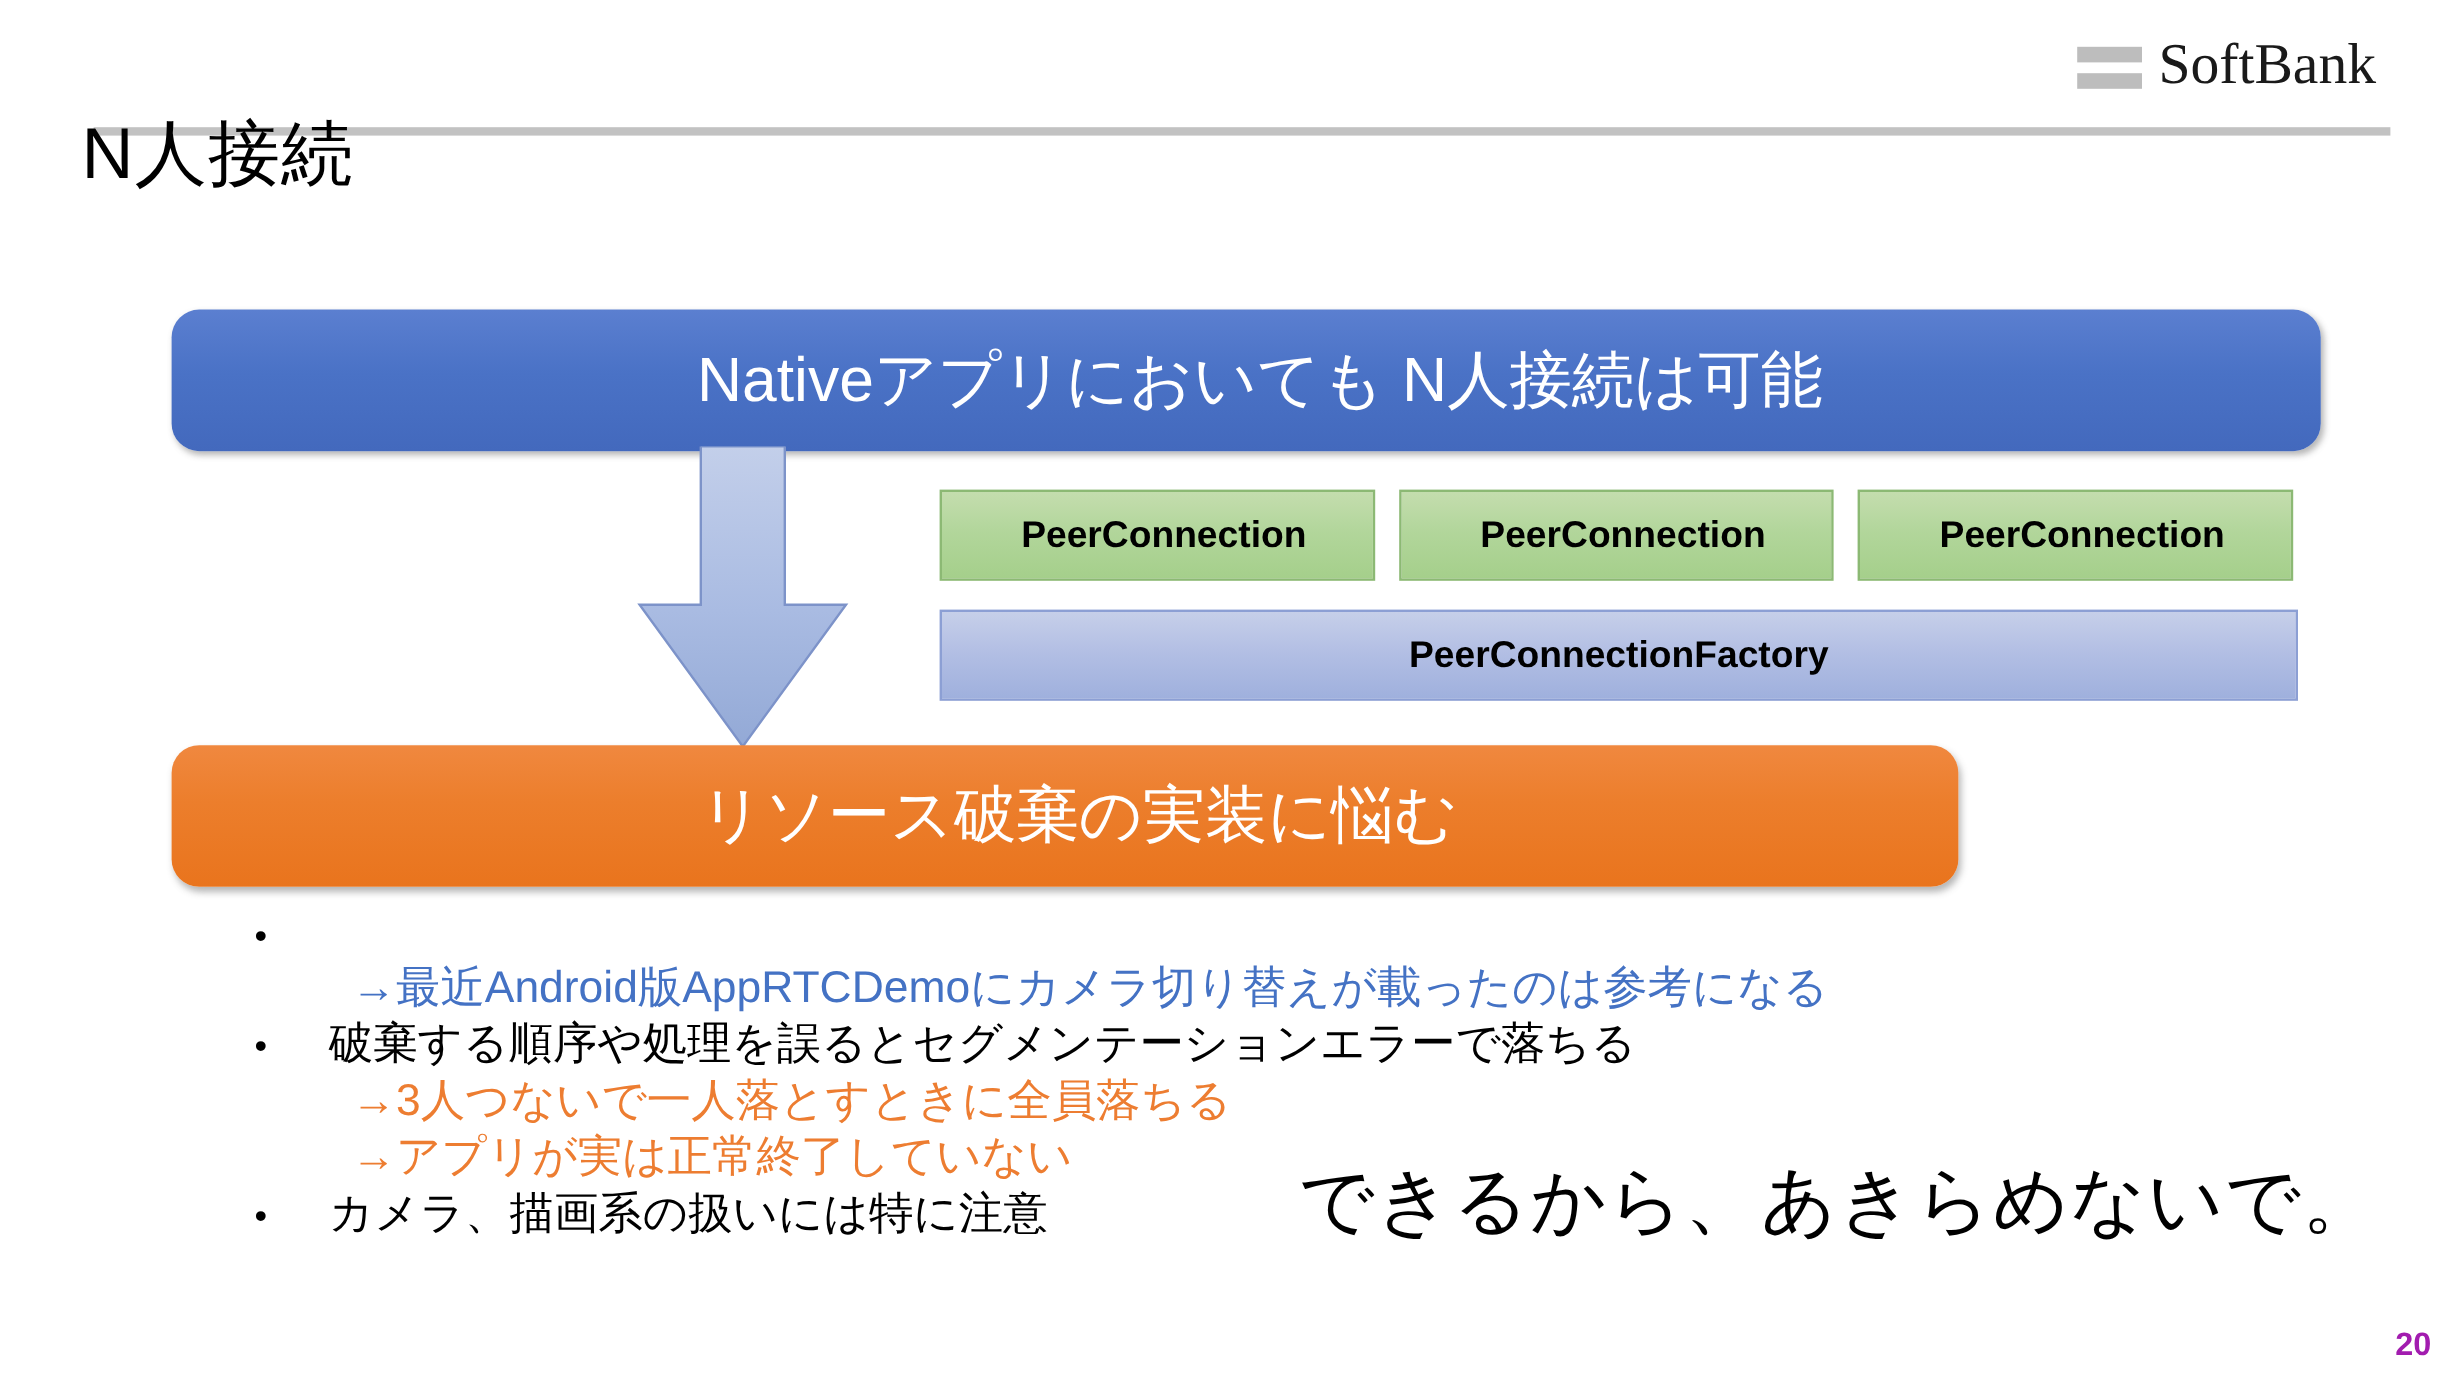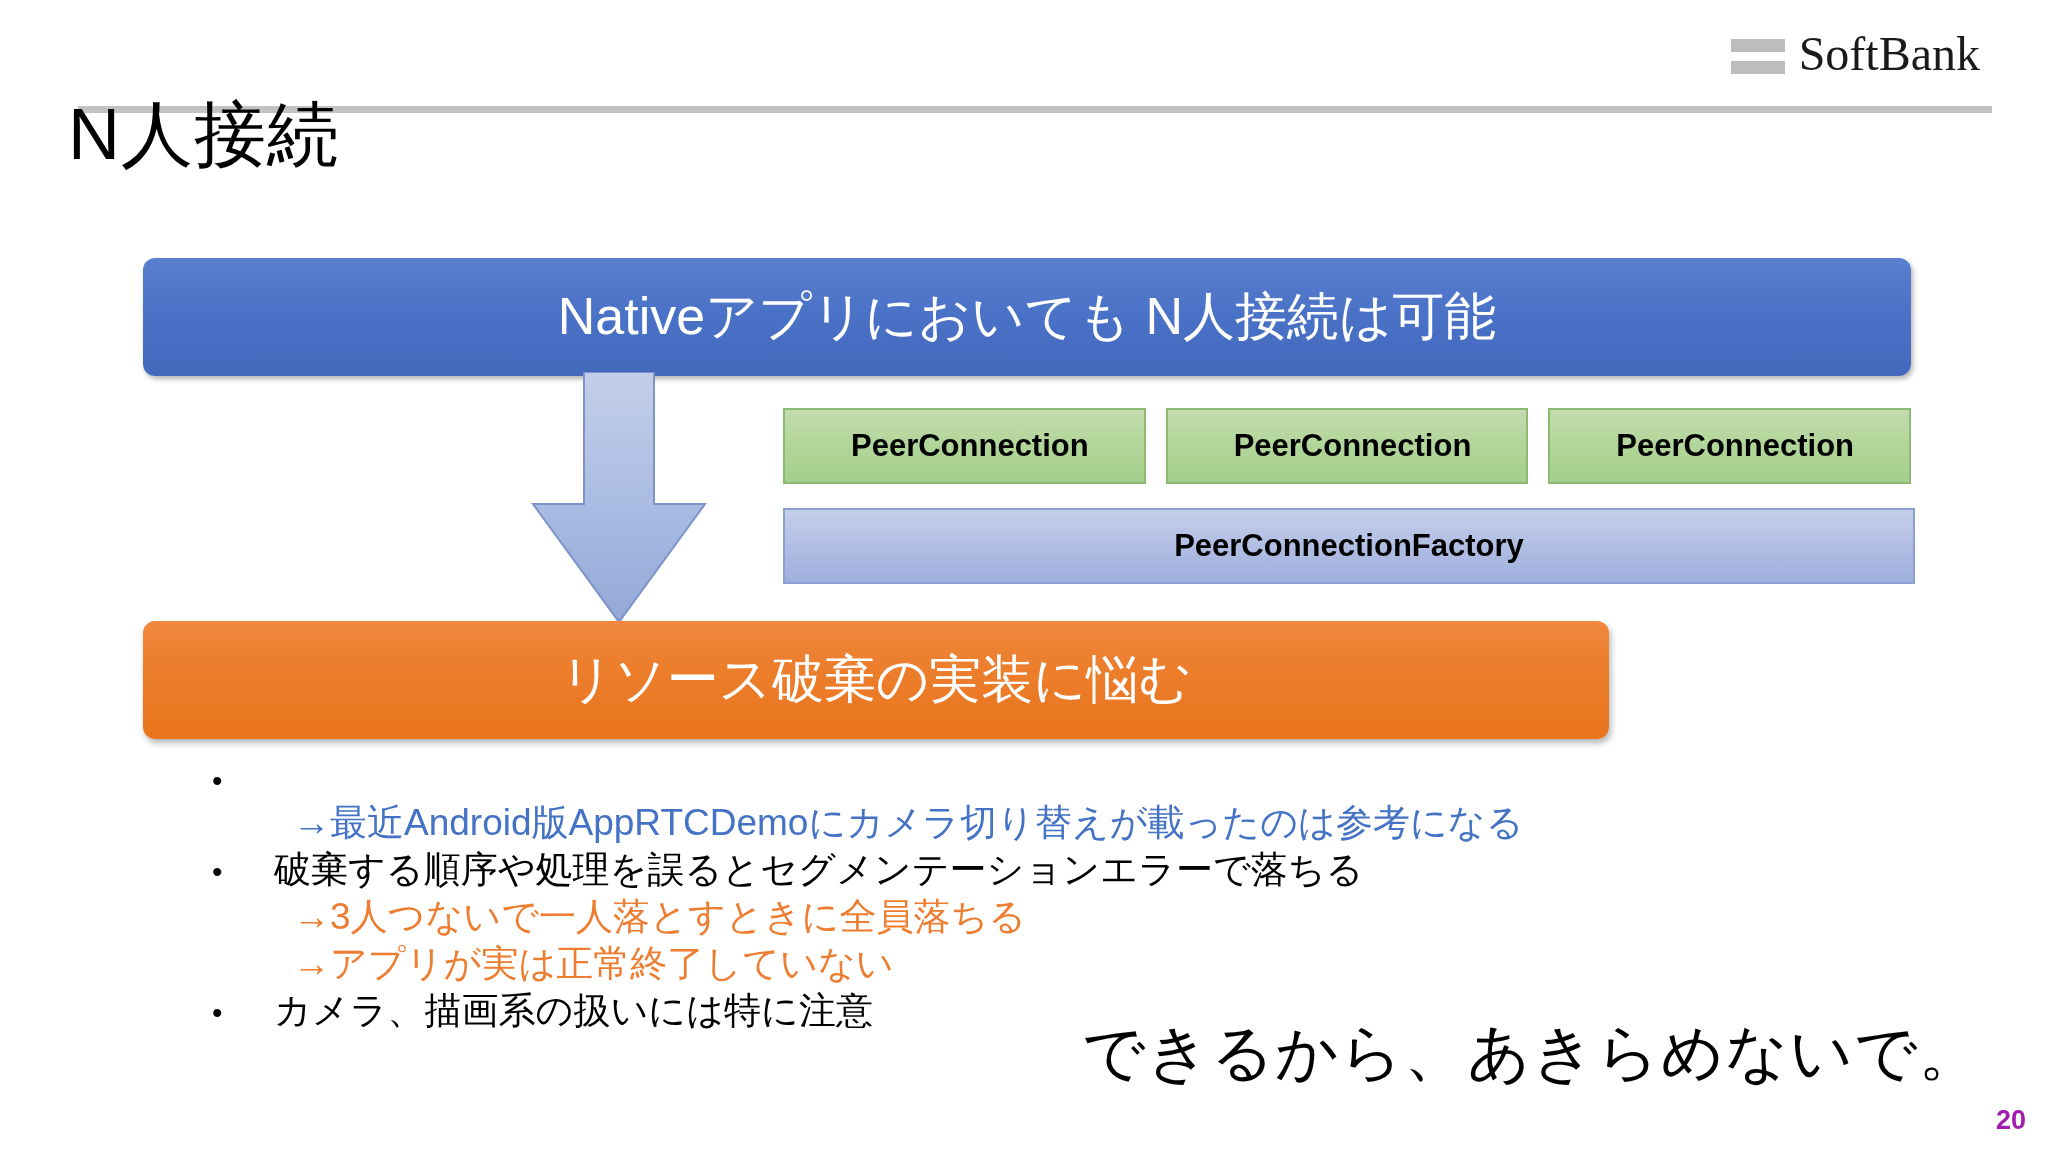--- a/index.html
+++ b/index.html
@@ -53,36 +53,37 @@
     width: 1914px;
     height: 7px;
     background: #c2c2c2;
   }
 
   
   .slide-title {
     position: absolute;
     left: 68px;
     top: 96px;
-    font-size: 72px;
+    font-size: 60px;
     line-height: 1.08;
     color: #000000;
     font-weight: 400;
     letter-spacing: 1px;
   }
 
   
   .banner {
     position: absolute;
     display: flex;
     align-items: center;
     justify-content: center;
-    border-radius: 12px;
+    border-radius: 23px;
     color: #ffffff;
     text-align: center;
+    padding-left: 23px;
   }
   .banner-blue {
     left: 143px;
     top: 258px;
     width: 1768px;
     height: 118px;
     background: linear-gradient(to bottom, #5b7fd0 0%, #4a72c6 45%, #4369bd 100%);
     box-shadow: 2px 3px 5px rgba(90,90,90,0.45);
     font-size: 52px;
   }
@@ -170,21 +171,21 @@
     line-height: 1.27;
     white-space: nowrap;
   }
   .sub-blue { color: #4472c4; }
   .sub-orange { color: #ed7d31; }
 
   
   .closing {
     position: absolute;
     left: 1082px;
-    top: 1011px;
+    top: 959px;
     font-size: 62px;
     color: #000000;
     white-space: nowrap;
     letter-spacing: 1px;
   }
 
   
   .page-number {
     position: absolute;
     right: 22px;

